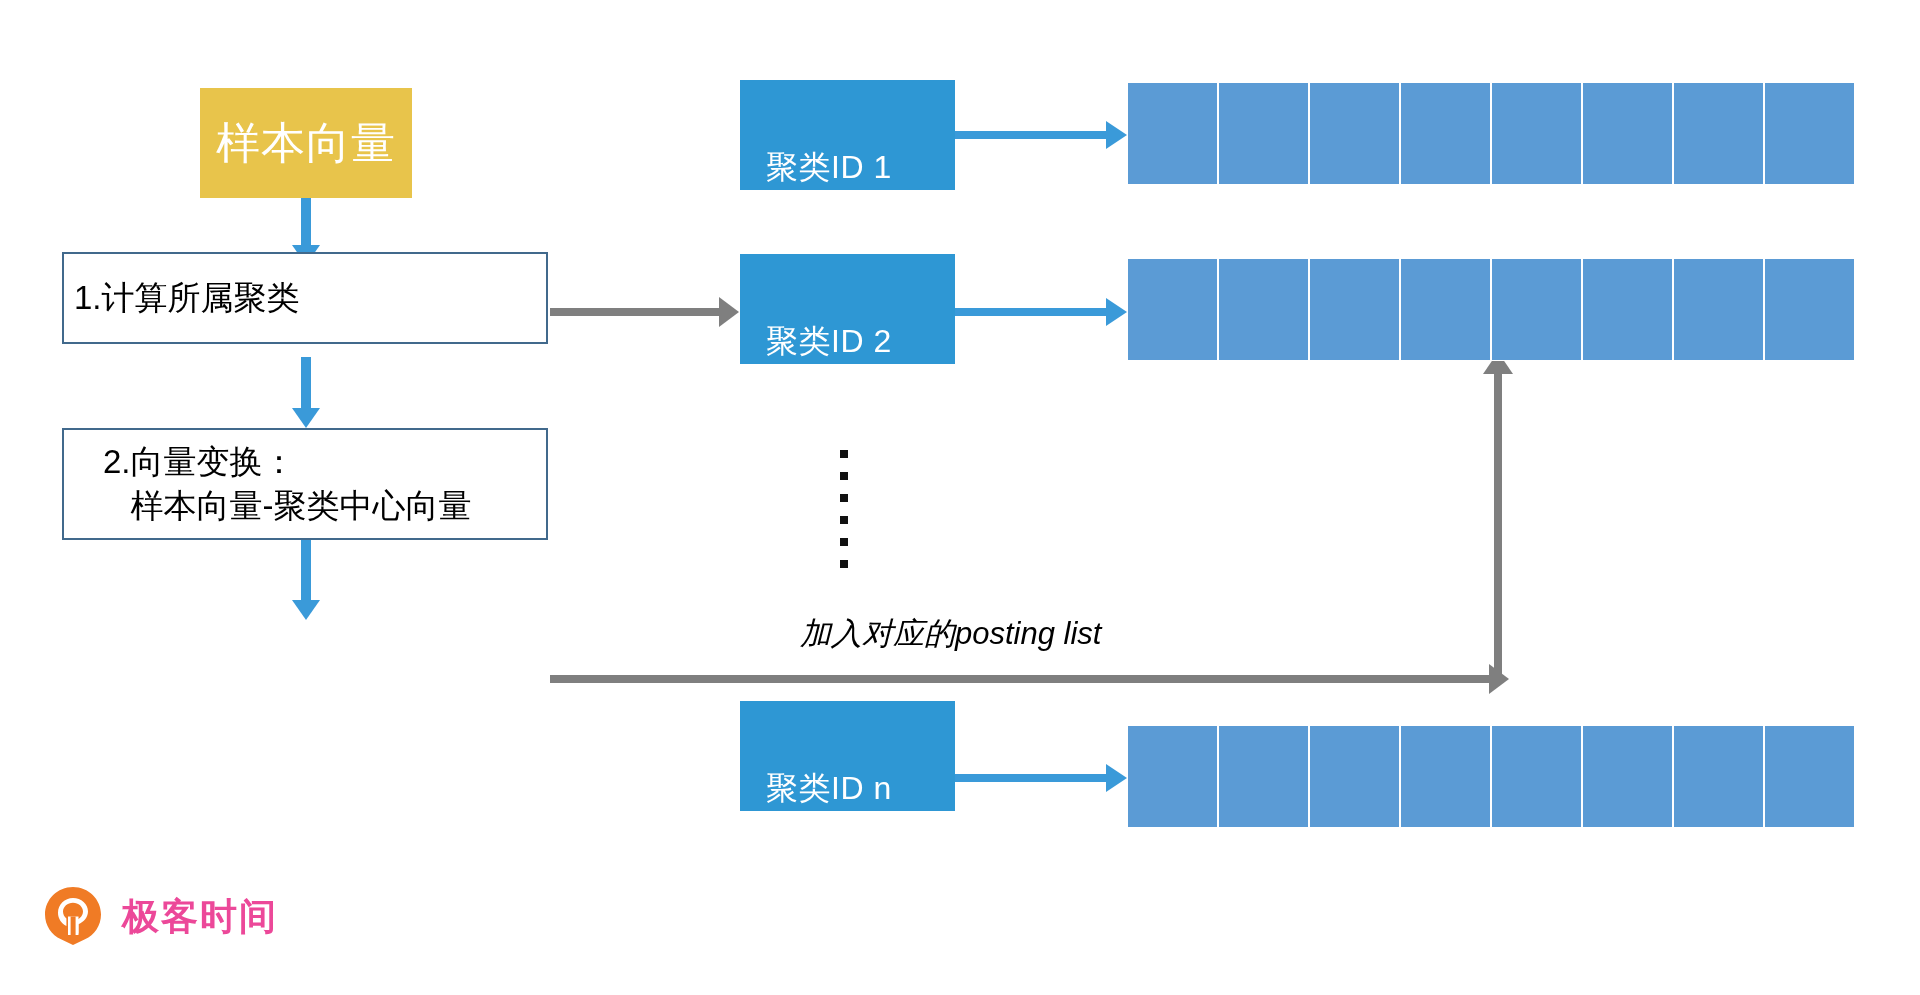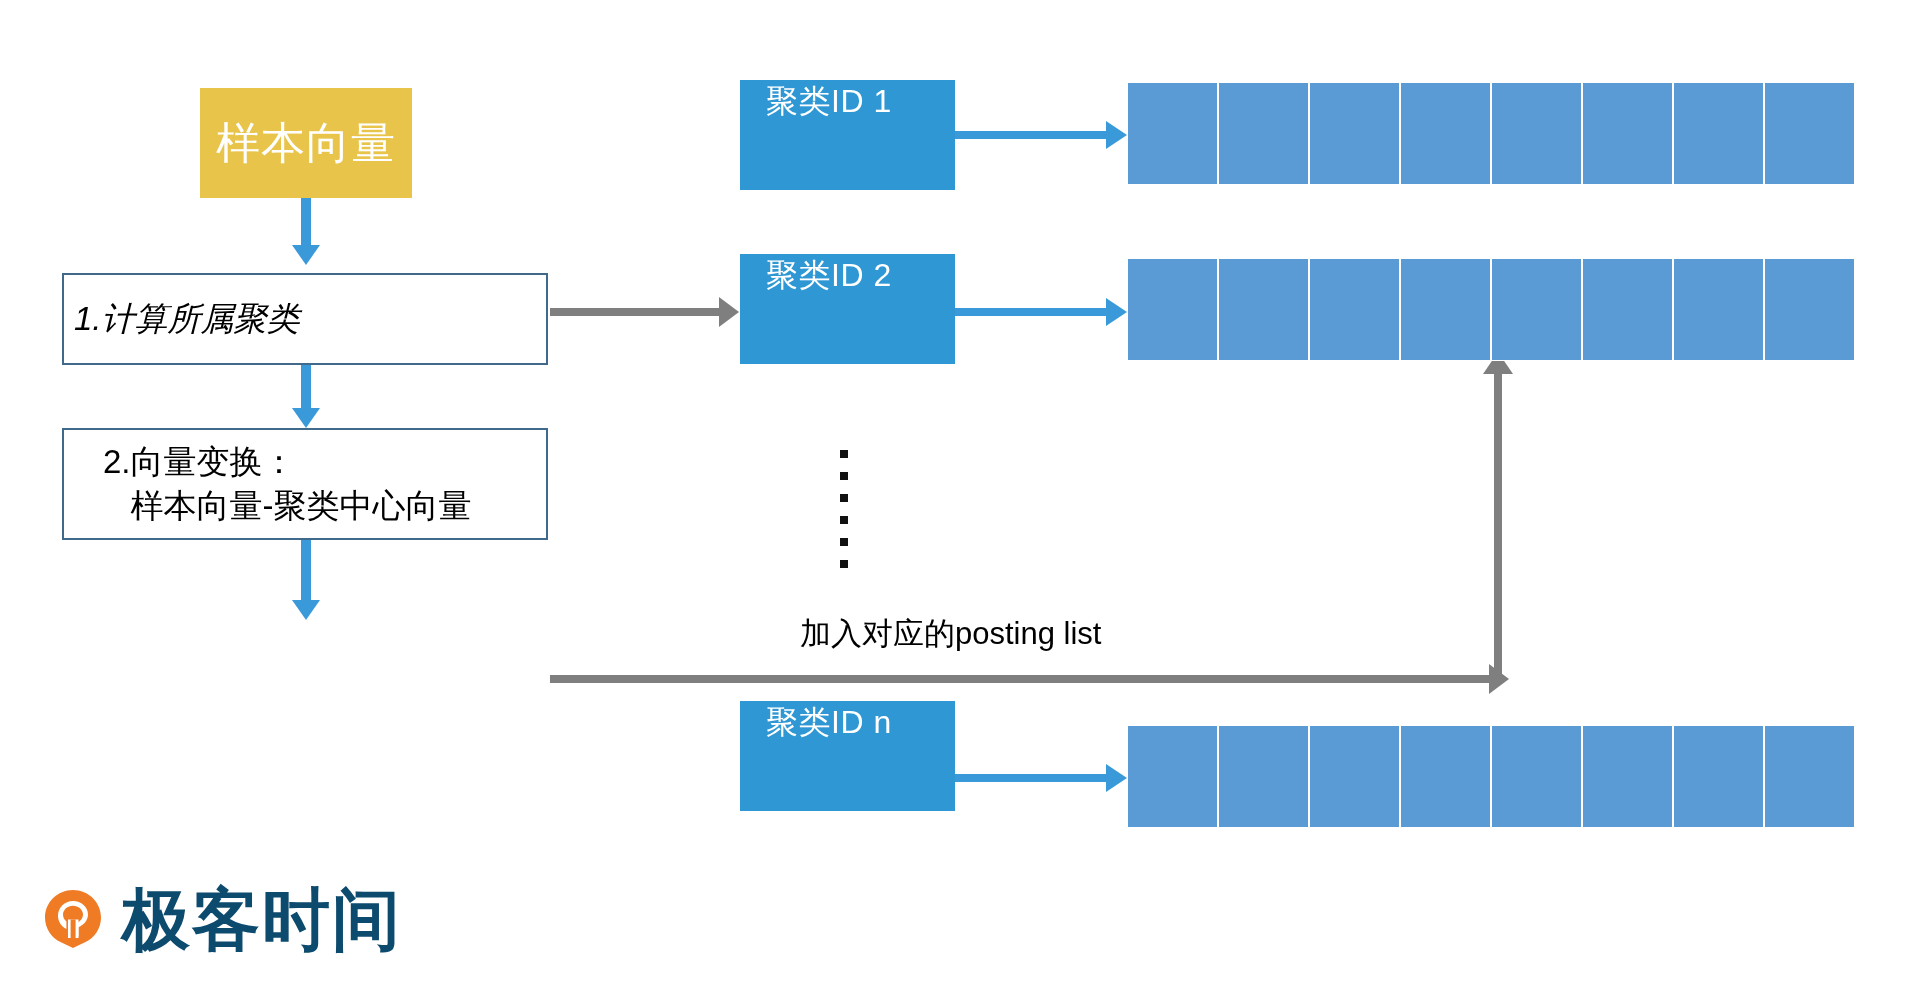--- a/index.html
+++ b/index.html
@@ -37,31 +37,31 @@
     background: #ffffff;
     box-sizing: border-box;
     display: flex;
     align-items: center;
     color: #000000;
     font-size: 33px;
     padding-left: 10px;
   }
   .step-box .step-text { line-height: 1.32; white-space: pre; }
 
-  .step1 { left: 62px; top: 273px; width: 486px; height: 92px; font-style: italic; }
+  .step1 { left: 62px; top: 252px; width: 486px; height: 92px; }
   .step2 { left: 62px; top: 428px; width: 486px; height: 112px; align-items: center; padding-left: 39px; }
   .step3 { left: 62px; top: 620px; width: 486px; height: 115px; }
 
   
   .cluster-box {
     background: #2E97D4;
     color: #ffffff;
     font-size: 32px;
     display: flex;
-    align-items: flex-start;
+    align-items: flex-end;
     padding-left: 26px;
     box-sizing: border-box;
     width: 215px;
     height: 110px;
     letter-spacing: .5px;
   }
   .cb1 { left: 740px; top: 80px; }
   .cb2 { left: 740px; top: 254px; }
   .cbn { left: 740px; top: 701px; }
 
@@ -156,28 +156,29 @@
     width: 8px; height: 8px;
     background: #111111;
   }
 
   
   .posting-label {
     left: 800px; top: 613px;
     font-size: 31px;
     color: #000000;
     white-space: nowrap;
+    font-style: italic;
   }
 
   
   .logo { left: 42px; top: 885px; display: flex; align-items: center; gap: 18px; }
   .logo-mark { width: 62px; height: 62px; position: relative; }
   .logo-text {
-    font-size: 68px;
-    color: #0c4a6e;
+    font-size: 37px;
+    color: #ec4899;
     font-weight: bold;
     letter-spacing: 2px;
     line-height: 1;
   }
 </style>
 </head>
 <body>
 
 <div id="canvas">
 

